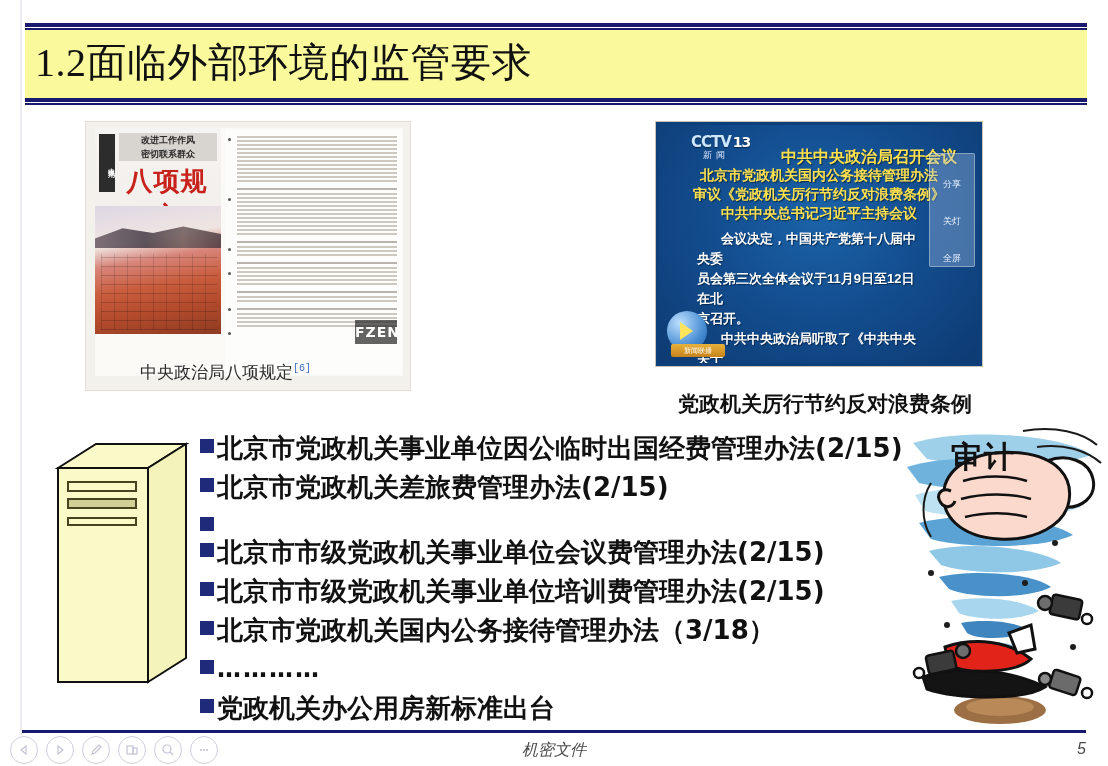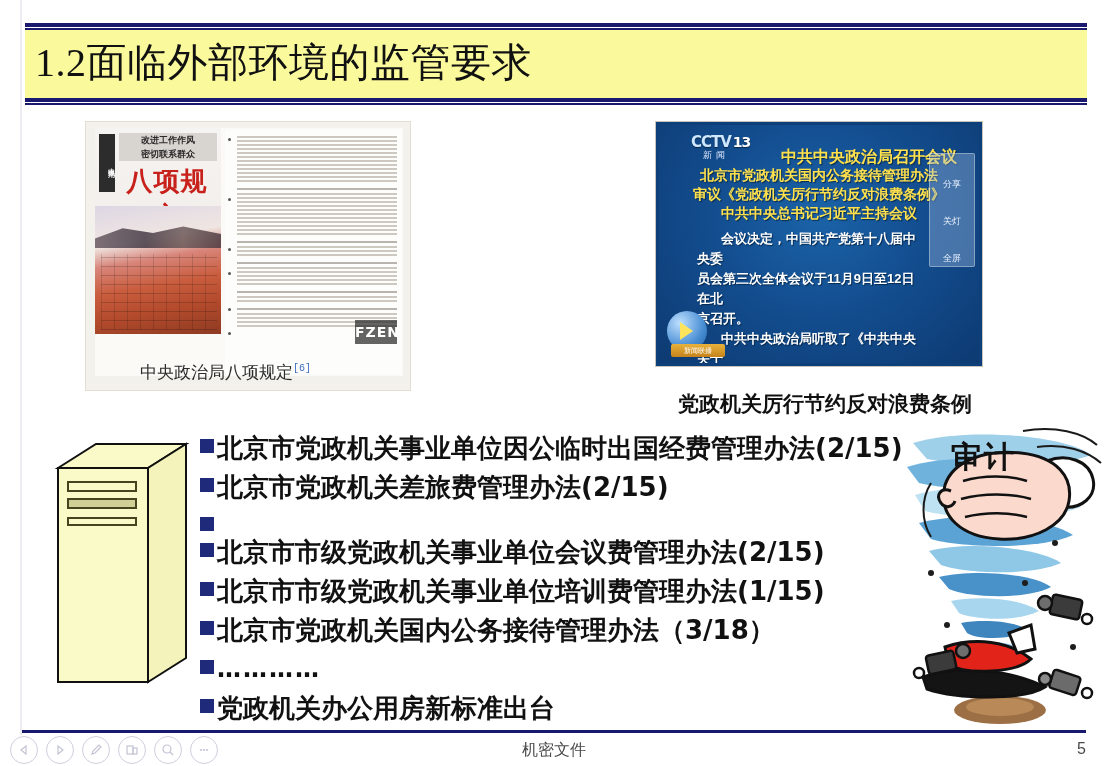--- a/index.html
+++ b/index.html
@@ -96,21 +96,21 @@
   .bi .tx{font-size:26px;font-weight:bold;color:#111;line-height:36px;white-space:nowrap;
     font-family:"DejaVu Sans","Liberation Sans",sans-serif;}
   .bi .tx.dots{letter-spacing:2px;font-size:24px;}
 
   
   .tornado{position:absolute;left:905px;top:425px;width:200px;height:305px;overflow:hidden;}
   .tn-label{position:absolute;left:46px;top:12px;font-size:30px;font-weight:bold;color:#111;letter-spacing:3px;z-index:6;font-family:"DejaVu Sans",sans-serif;}
 
   
   .bottom-rule{position:absolute;left:22px;top:730px;width:1064px;height:3px;background:#191970;}
-  .footer{position:absolute;left:0;top:736px;width:1108px;height:30px;}
+  .footer{position:absolute;left:0;top:736px;width:1108px;height:30px;font-style:italic;}
   .foot-center{position:absolute;left:0;top:4px;width:1108px;text-align:center;font-size:16px;color:#4a4a4a;}
   .foot-page{position:absolute;right:22px;top:4px;font-size:16px;color:#4a4a4a;}
   .toolbar{position:absolute;left:10px;top:736px;display:flex;gap:8px;align-items:center;}
   .tb{width:26px;height:26px;border-radius:50%;border:1.5px solid #cfcfdd;display:flex;align-items:center;justify-content:center;color:#c3c3d4;background:#fff;}
   .tb svg{display:block;}
 </style>
 </head>
 <body>
 
 <div class="slide">
@@ -274,21 +274,21 @@
     </div>
     <div class="bi">
       <span class="mk"></span>
     </div>
     <div class="bi">
       <span class="mk"></span>
       <span class="tx">北京市市级党政机关事业单位会议费管理办法(2/15)</span>
     </div>
     <div class="bi">
       <span class="mk"></span>
-      <span class="tx">北京市市级党政机关事业单位培训费管理办法(1/15)</span>
+      <span class="tx">北京市市级党政机关事业单位培训费管理办法(2/15)</span>
     </div>
     <div class="bi">
       <span class="mk"></span>
       <span class="tx">北京市党政机关国内公务接待管理办法（3/18）</span>
     </div>
     <div class="bi">
       <span class="mk"></span>
       <span class="tx dots">…………</span>
     </div>
     <div class="bi">

